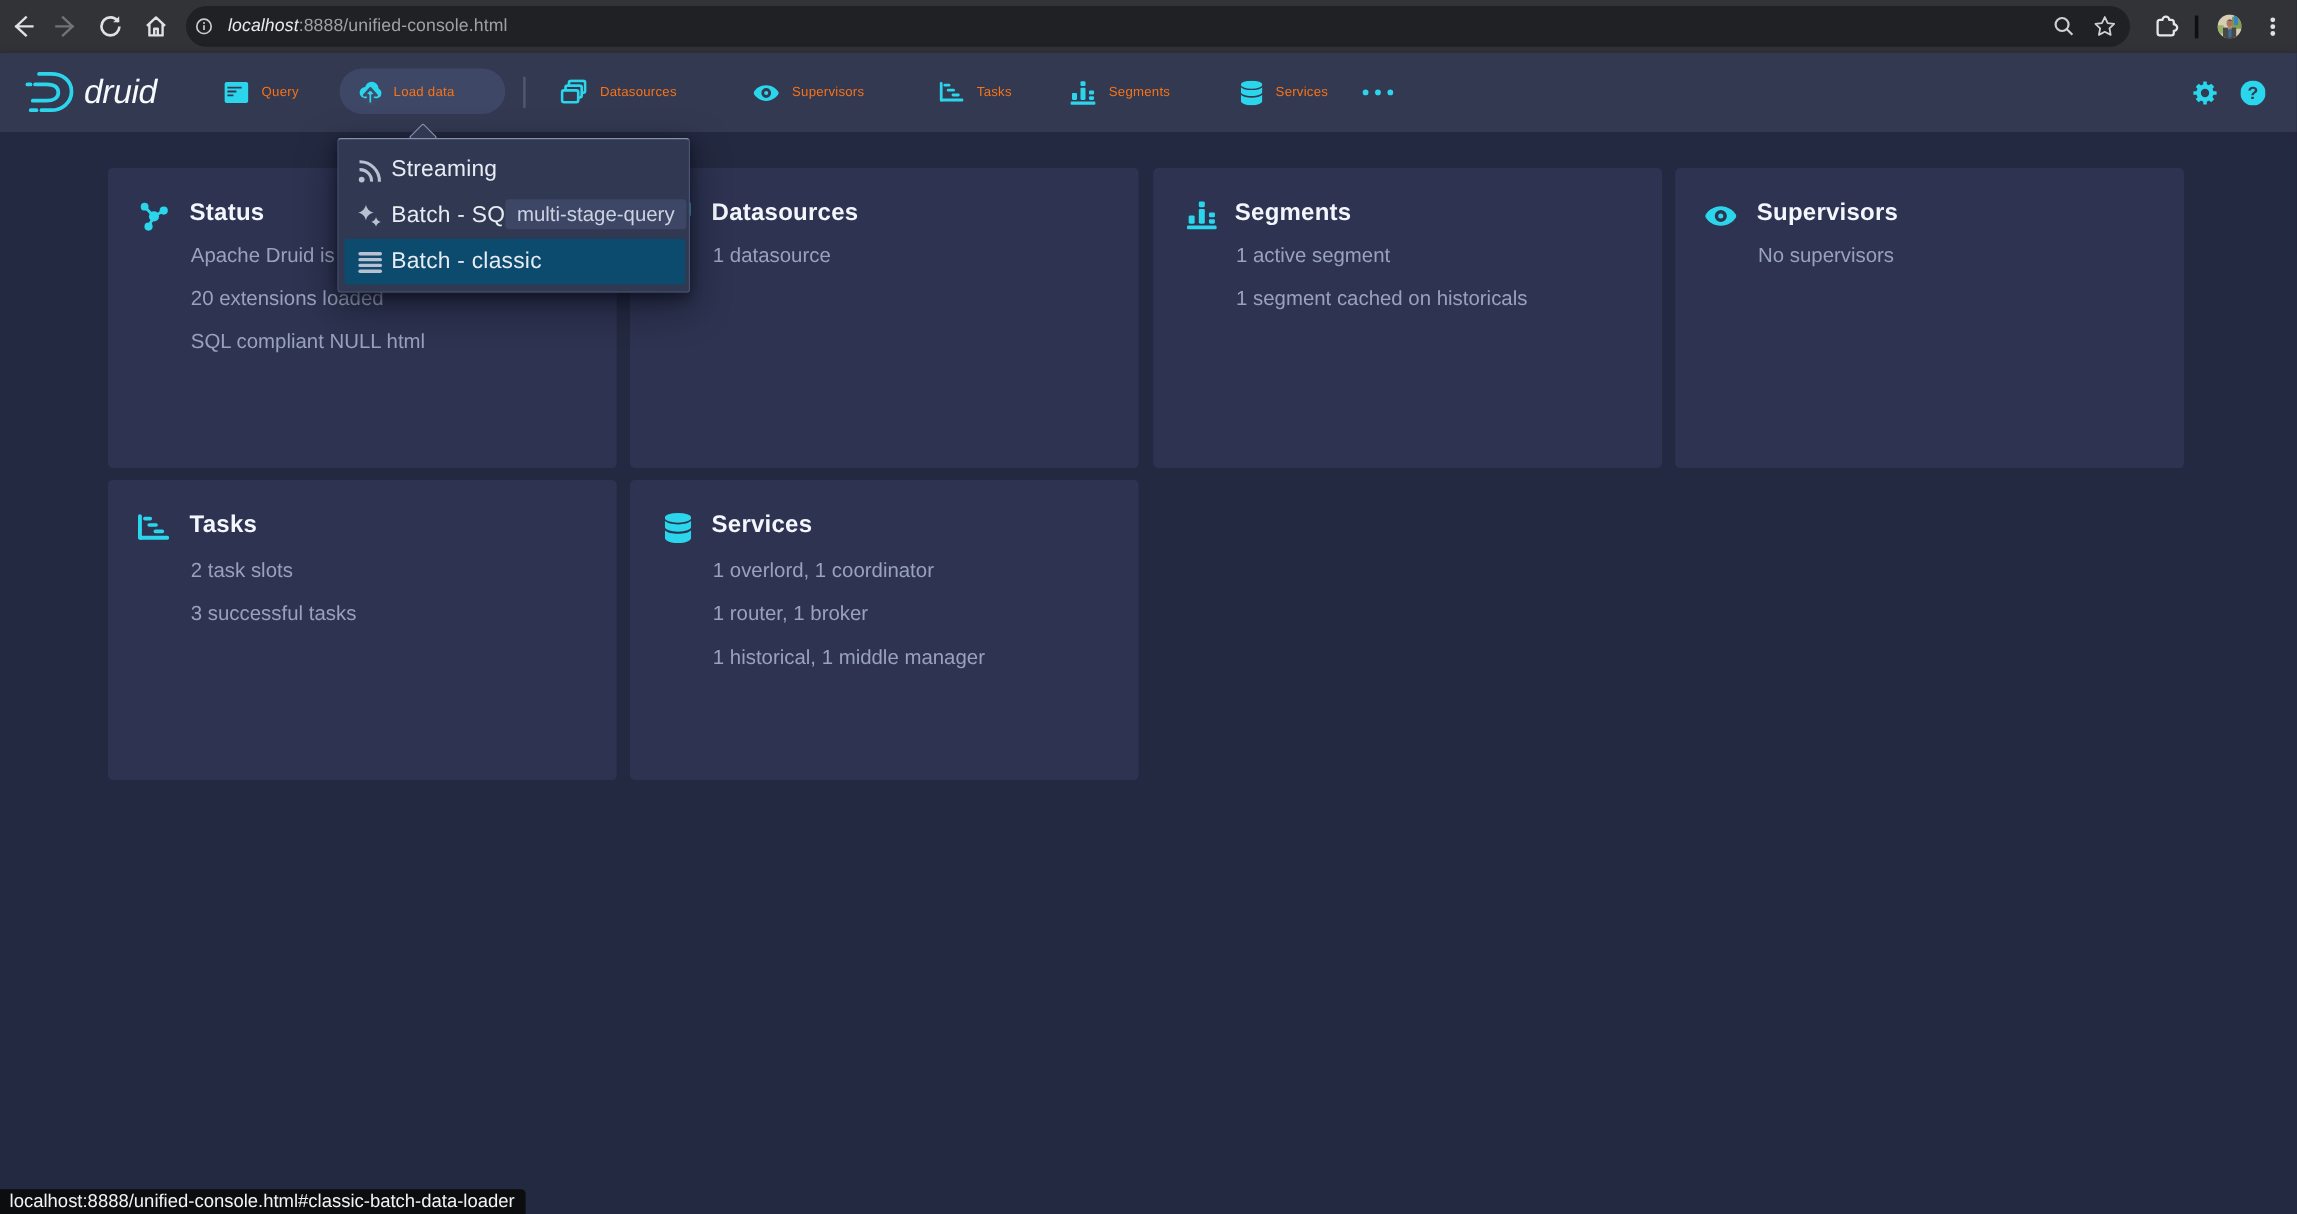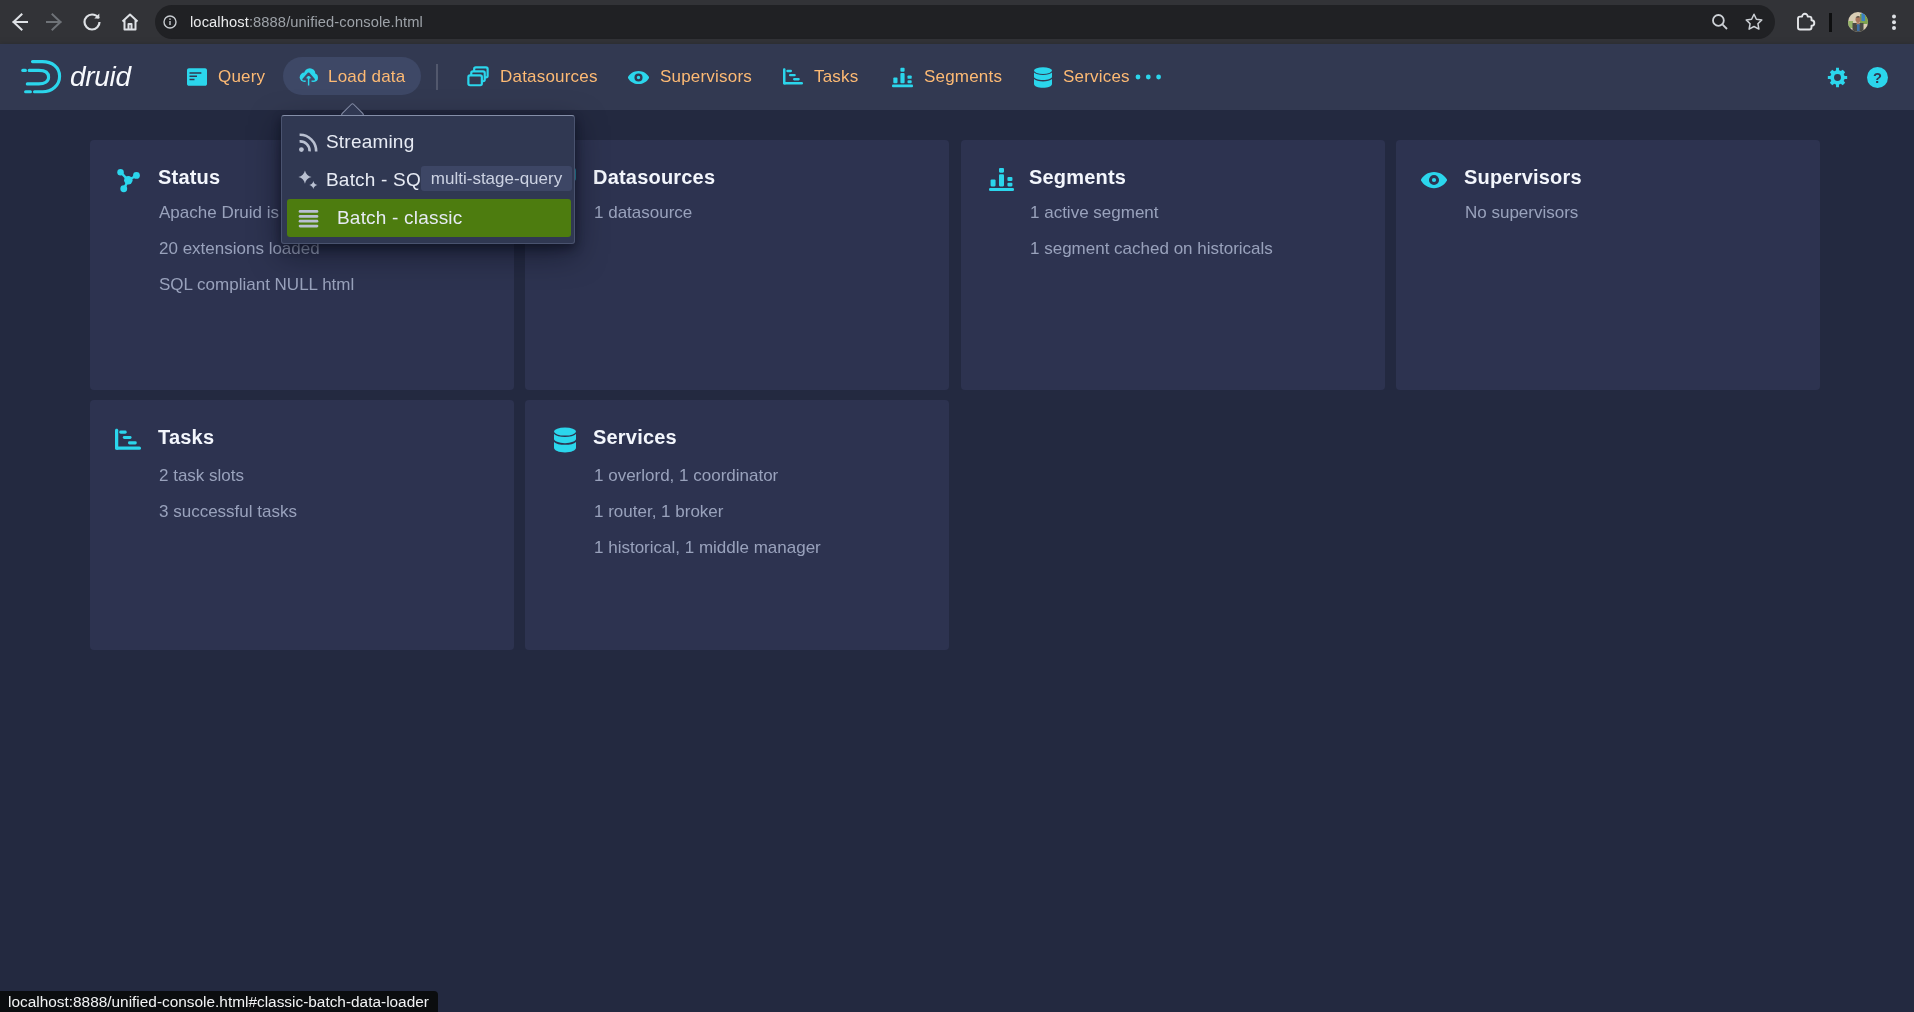--- a/index.html
+++ b/index.html
@@ -7,26 +7,26 @@
     font-family:"Liberation Sans", sans-serif; }
   .abs { position:absolute; }
 
   
   #chrome { position:absolute; left:0; top:0; width:1914px; height:44px; background:#323337; }
   #chrome svg { position:absolute; }
   #omnibox { position:absolute; left:155px; top:5px; width:1620px; height:34px;
     border-radius:17px; background:#202124; }
   #urltext { position:absolute; left:190px; top:0; height:44px; line-height:44px;
     font-size:14.7px; color:#9da2a8; letter-spacing:0.1px; }
-  #urltext b { color:#e9eaec; font-weight:400; }
+  #urltext b { color:#e9eaec; font-weight:400;font-style:italic; }
 
   
   #dheader { position:absolute; left:0; top:44px; width:1914px; height:66px; background:#323951; box-shadow:0 3px 7px rgba(10,14,30,0.55);text-align:right; }
   .navitem { position:absolute; top:0; height:66px; display:flex; align-items:center;
-    color:#fdba74; font-size:17px; letter-spacing:0.2px; }
+    color:#f97316; font-size:11px; letter-spacing:0.2px; }
   .navitem svg { display:block; }
   .navlabel { margin-left:11px; }
   #loadpill { position:absolute; left:283px; top:13px; width:138px; height:38px;
     border-radius:19px; background:#3e4866; }
   #navdivider { position:absolute; left:436px; top:20px; width:2px; height:26px;
     background:rgba(255,255,255,0.16); }
 
   
   #content { position:absolute; left:0; top:110px; width:1914px; height:948px; background:#232940; }
   .card { position:absolute; width:424px; height:250px; border-radius:4px; background:#2d3350; }
@@ -42,21 +42,21 @@
     background:#303852; border:1px solid rgba(150,165,200,0.25); border-radius:3px;
     border-top:1px solid rgba(205,215,240,0.55);
     box-shadow:0 4px 10px rgba(5,8,20,0.45), 0 10px 30px rgba(5,8,20,0.5); }
   #poparrow { position:absolute; left:340px; top:101px; width:25px; height:14px; overflow:hidden; }
   #poparrow div { position:absolute; left:4px; top:5px; width:17px; height:17px;
     background:#303852; border:1px solid rgba(205,215,240,0.55); transform:rotate(45deg); border-radius:2px; }
   .mrow { position:absolute; left:5px; width:284px; height:38px; border-radius:3px;
     display:flex; align-items:center; color:#e7ebf4; font-size:19px; letter-spacing:0.2px; }
   .mrow svg { margin-left:11px; display:block; }
   .mlabel { margin-left:7px; }
-  .mhover { background:#4d7c0f;gap:11px; }
+  .mhover { background:#0c4a6e; }
   #msqtag { position:absolute; left:139px; top:50px; width:151px; height:25px; border-radius:3px;
     background:#3d4665; color:#ccd2e2; font-size:17px; line-height:25px; text-align:center; }
 
   
   #statusbubble { position:absolute; left:0; top:991px; height:34px; padding:0 9px 0 8px;
     background:#0b0d0f; border-radius:0 4px 0 0; color:#f2f3f4; font-size:15.4px;
     line-height:21px; white-space:nowrap; }
 </style>
 </head>
 <body>

